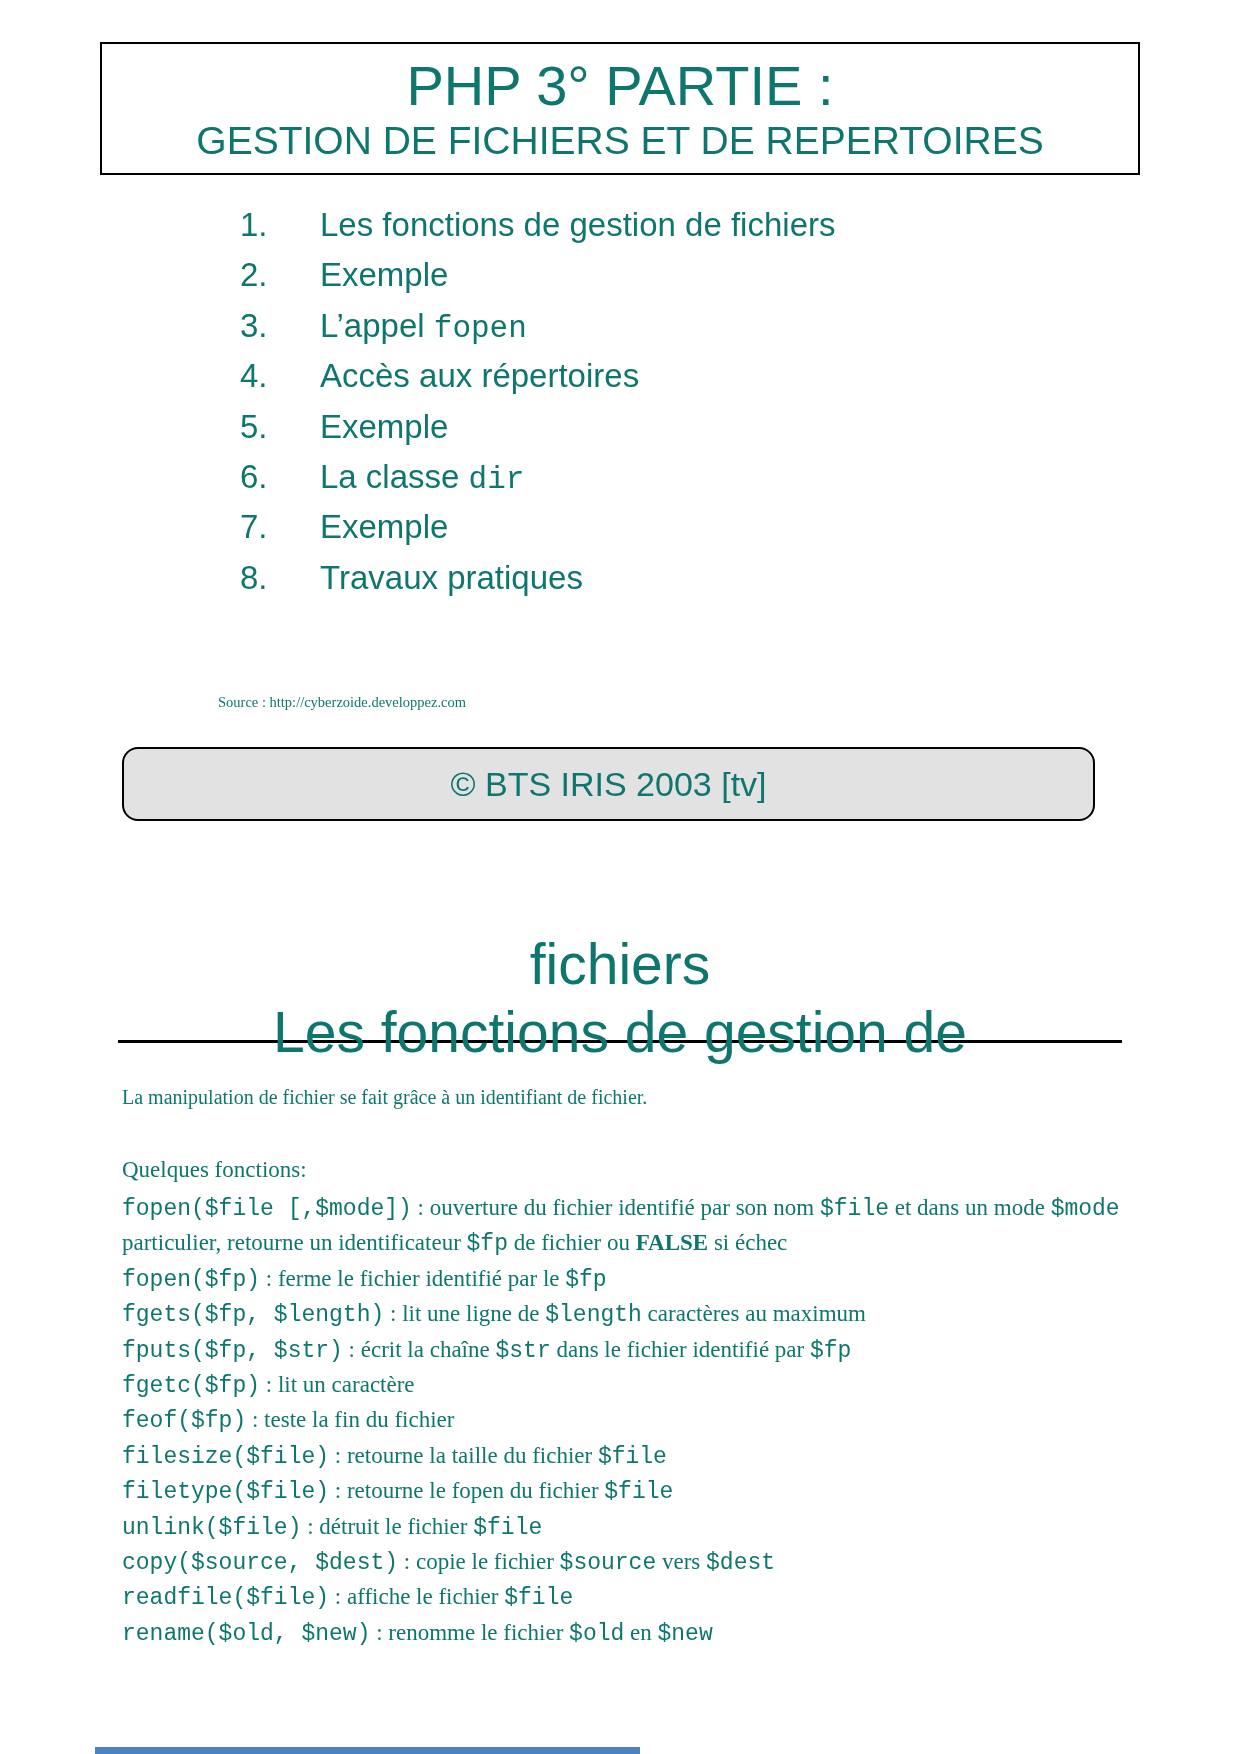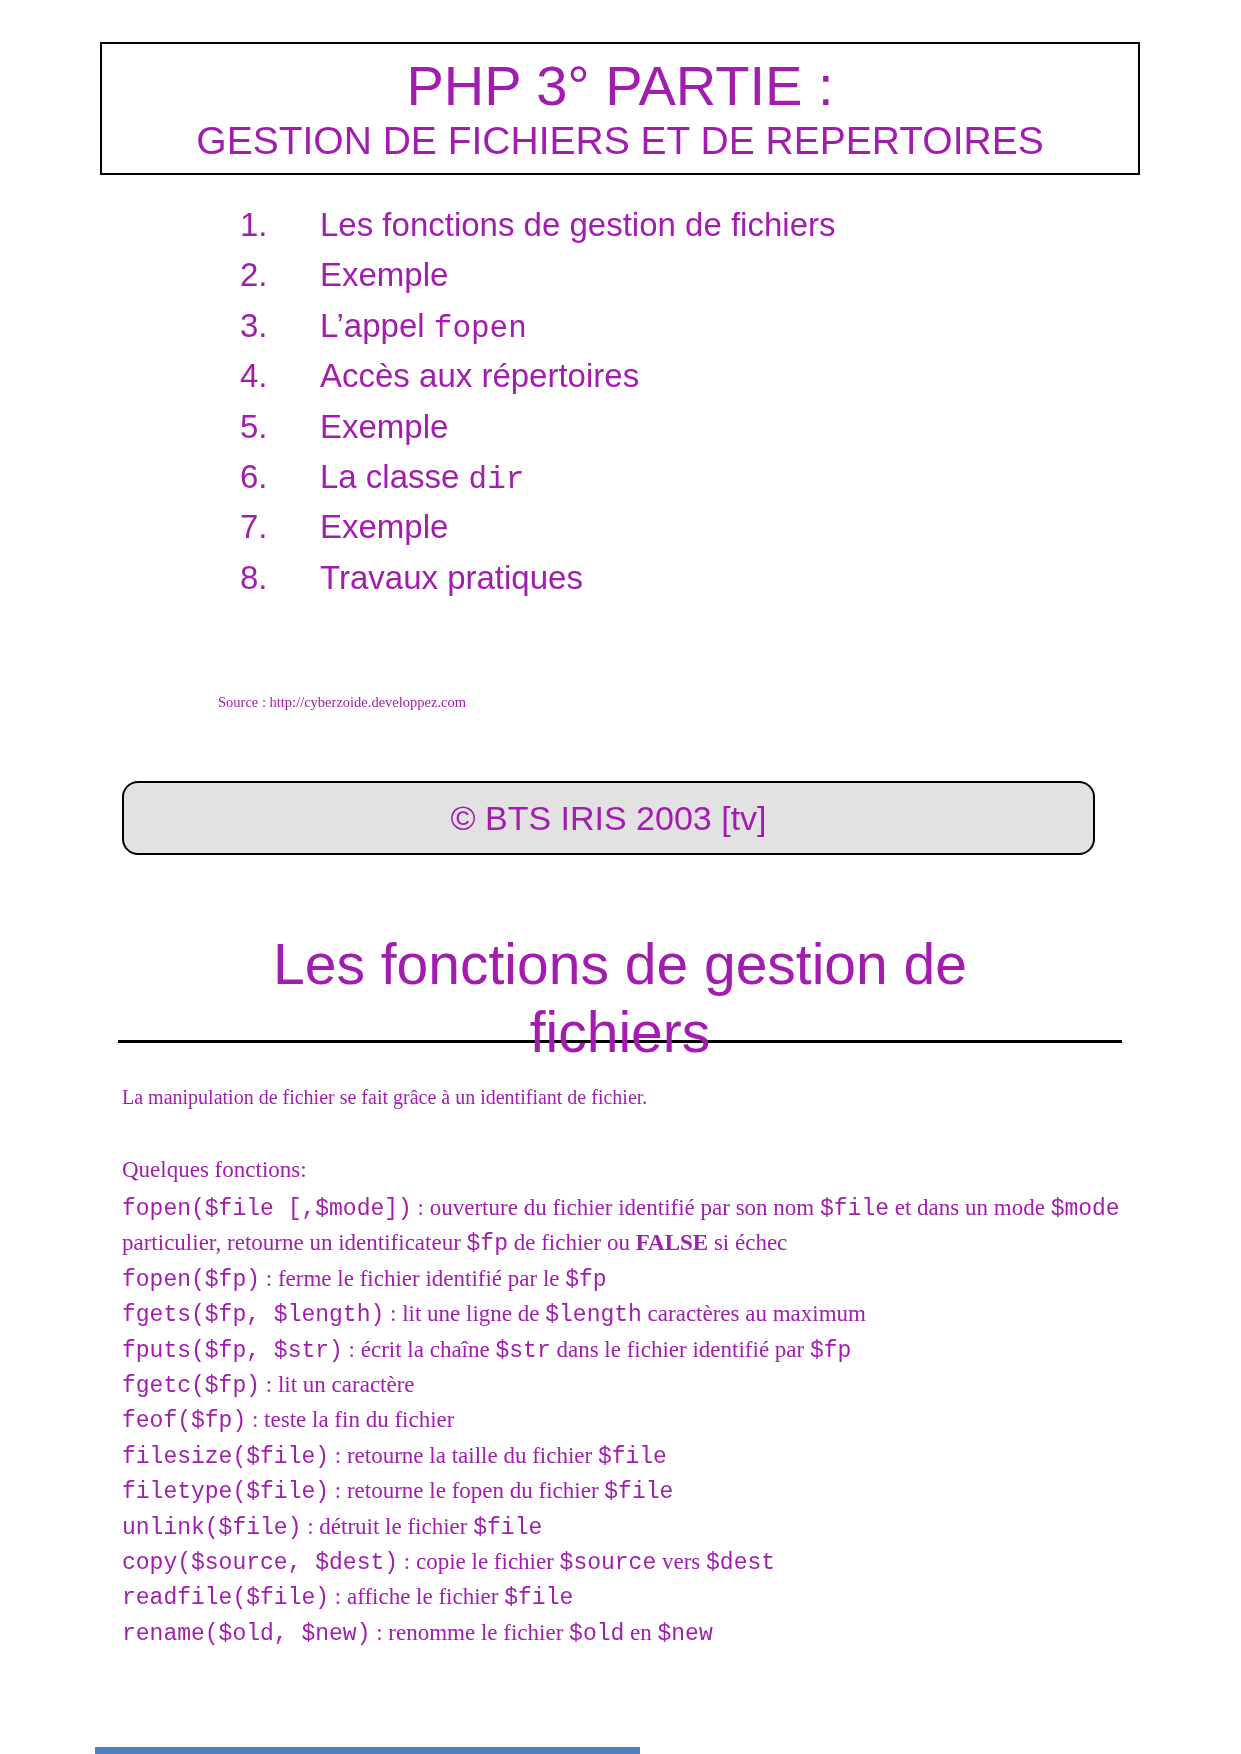--- a/index.html
+++ b/index.html
@@ -1,18 +1,18 @@
 <!DOCTYPE html>
 <html><head>
 <meta charset="utf-8">
 <style>
   html,body { margin:0; padding:0; background:#888; }
   .page {
     position:relative; width:1241px; height:1754px; margin:0 auto;
-    background:#ffffff; color:#a21caf; overflow:hidden;
+    background:#ffffff; color:#0f766e; overflow:hidden;
     font-family:"Liberation Sans", sans-serif;
   }
 
   
   .title-box {
     position:absolute; left:100px; top:42px; width:1040px; height:133px;
     border:2px solid #000; box-sizing:border-box;
     display:flex; flex-direction:column; justify-content:center; align-items:center;
   }
   .title-main { font-size:56px; line-height:64px; white-space:nowrap; }
@@ -24,21 +24,21 @@
   .toc-num { width:80px; flex:0 0 80px; }
   .toc-text { white-space:nowrap; }
   .seg-text { }
   .seg-mono { font-family:"Liberation Mono","DejaVu Sans Mono",monospace; font-size:31px; }
 
   
   .source { position:absolute; left:218px; top:694px; font-size:14.5px;font-family:Liberation Serif, serif; }
 
   
   .copyright-box {
-    position:absolute; left:122px; top:781px; width:973px; height:74px;
+    position:absolute; left:122px; top:747px; width:973px; height:74px;
     border:2px solid #000; border-radius:16px; box-sizing:border-box;
     display:flex; align-items:center; justify-content:center;
     font-size:34px;
   }
 
   
   .heading-wrap {
     position:absolute; left:120px; top:930px; width:1000px;
     text-align:center; font-size:57px; line-height:68px; z-index:2;
   }
@@ -108,22 +108,22 @@
     </div>
 
   <div class="source">Source : http://cyberzoide.developpez.com</div>
 
   <div class="copyright-box" style="background: rgb(226, 226, 226);">
     <span>© BTS IRIS 2003 [tv]</span>
   </div>
 
   <div class="heading-rule"></div>
   <div class="heading-wrap">
+      <div>fichiers</div>
       <div>Les fonctions de gestion de</div>
-      <div>fichiers</div>
     </div>
 
   <div class="intro serif">La manipulation de fichier se fait grâce à un identifiant de fichier.</div>
   <div class="subheading serif">Quelques fonctions:</div>
 
   <div class="functions serif">
       <p><span class="seg-code">fopen($file [,$mode])</span><span class="seg-plain"> : ouverture du fichier identifié par son nom </span><span class="seg-code">$file</span><span class="seg-plain"> et dans un mode </span><span class="seg-code">$mode</span><span class="seg-plain"> particulier, retourne un identificateur </span><span class="seg-code">$fp</span><span class="seg-plain"> de fichier ou </span><span class="seg-bold">FALSE</span><span class="seg-plain"> si échec</span></p>
       <p><span class="seg-code">fopen($fp)</span><span class="seg-plain"> : ferme le fichier identifié par le </span><span class="seg-code">$fp</span></p>
       <p><span class="seg-code">fgets($fp, $length)</span><span class="seg-plain"> : lit une ligne de </span><span class="seg-code">$length</span><span class="seg-plain"> caractères au maximum</span></p>
       <p><span class="seg-code">fputs($fp, $str)</span><span class="seg-plain"> : écrit la chaîne </span><span class="seg-code">$str</span><span class="seg-plain"> dans le fichier identifié par </span><span class="seg-code">$fp</span></p>

